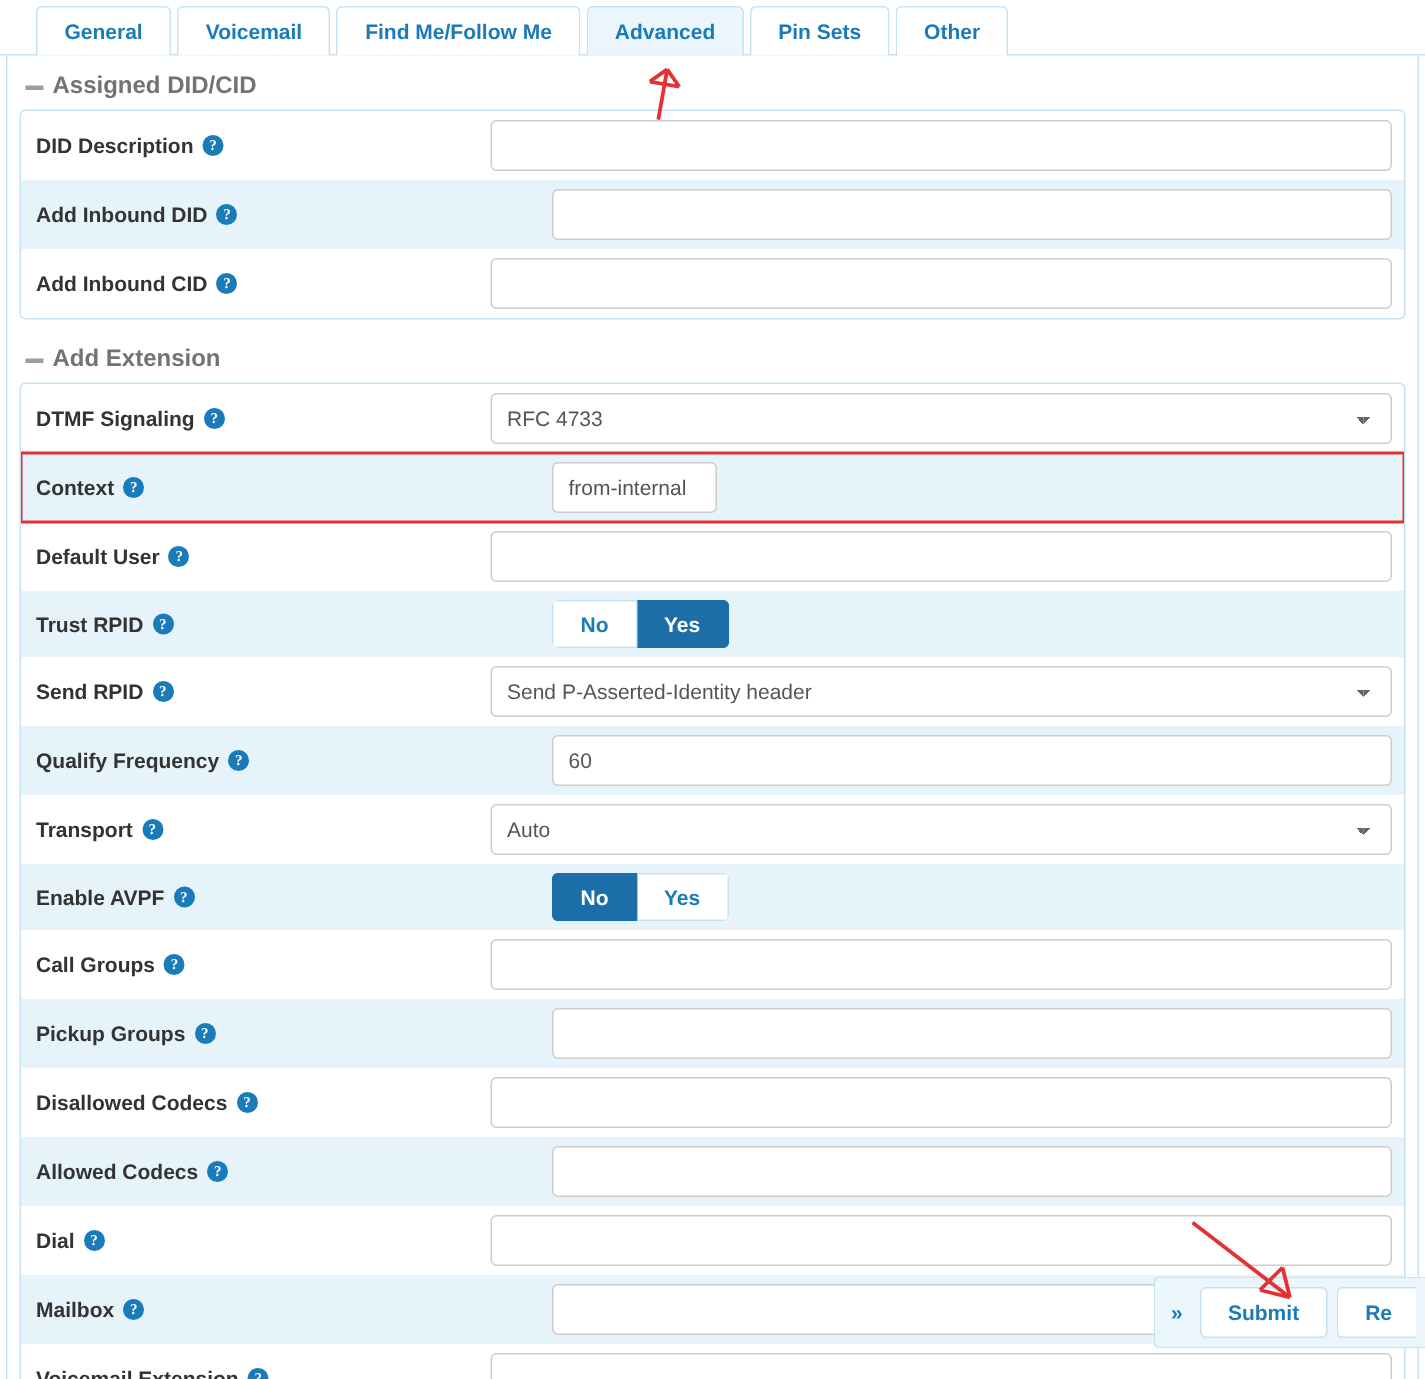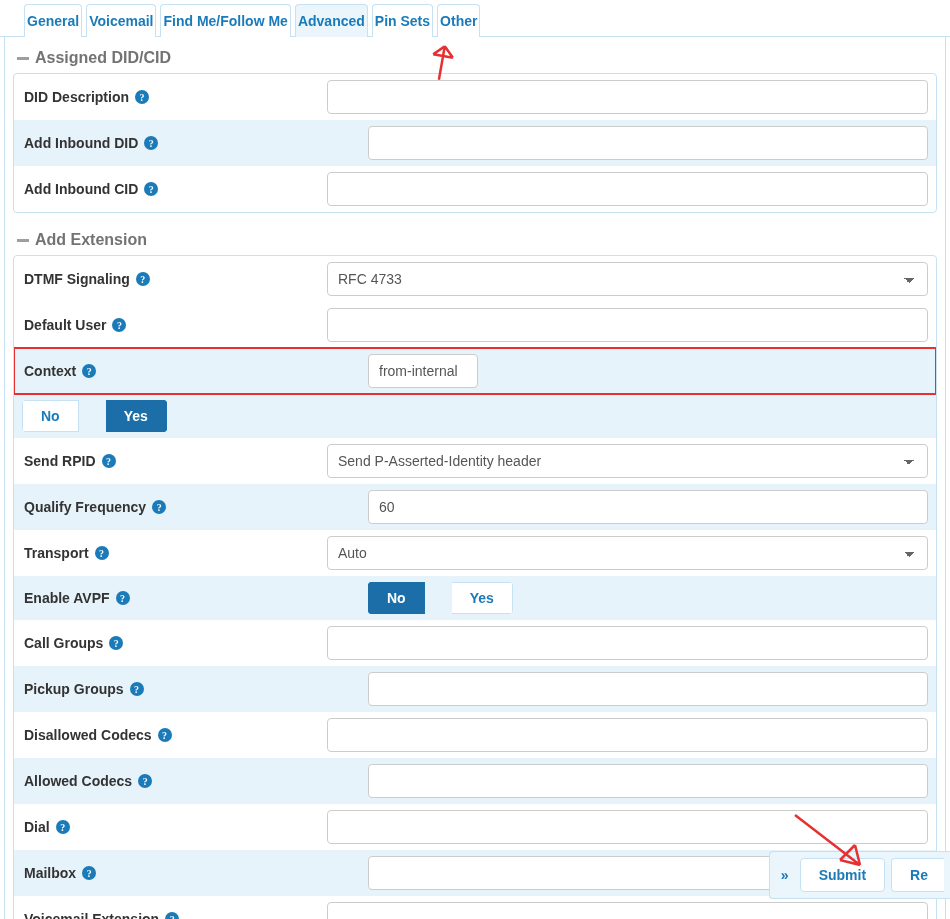--- a/index.html
+++ b/index.html
@@ -10,21 +10,21 @@
     font-size: 14px;
     color: #333;
     width: 950px;
   }
   .tabs {
     display: flex;
     padding: 4px 0 0 24px;
     position: relative;
   }
   .tab {
-    padding: 8px 2px;
+    padding: 8px 18px;
     border: 1px solid #c6e2f2;
     border-bottom: none;
     border-top-left-radius: 4px;
     border-top-right-radius: 4px;
     font-weight: 700;
     color: #1b7bb9;
     background: #fff;
     margin-right: 4px;
     cursor: pointer;
     position: relative;
@@ -116,21 +116,21 @@
   }
   .toggle button{
     border:1px solid #c6e2f2;
     background:#fff;
     color:#1b7bb9;
     font-weight:700;
     padding:7px 18px;
     cursor:pointer;
     font-size:14px;
   }
-  .toggle button + button{ border-left:none;margin-left:27px;}
+  .toggle button + button{ border-left:none;}
   .toggle button.sel{
     background:#1b6ea8;color:#fff;border-color:#1b6ea8;
   }
   .highlight-red{
     outline:2px solid #e53131;outline-offset:-1px;
   }
   .context-input{
     width:110px !important;
     border:1px solid #ccc;height:34px;border-radius:4px;padding:0 10px;font-size:14px;color:#555;
   }
@@ -205,37 +205,41 @@
   <div class="formbox">
 
     <div class="row">
       <div class="label">
           <span>DTMF Signaling</span>
           <span class="help"></span>
         </div>
       <div class="control"><select><option>RFC 4733</option></select></div>
     </div>
 
+    <div class="row alt highlight-red">
+      <div class="label">
+          <span>Context</span>
+          <span class="help"></span>
+        </div>
+      <div class="control"><span class="context-wrap"><input type="text" class="context-input" value="from-internal" style=""></span></div>
+    </div>
+
     <div class="row">
       <div class="label">
           <span>Default User</span>
           <span class="help"></span>
         </div>
       <div class="control"><input type="text" value="" style=""></div>
     </div>
 
-    <div class="row alt highlight-red">
-      <div class="label">
-          <span>Context</span>
-          <span class="help"></span>
-        </div>
-      <div class="control"><span class="context-wrap"><input type="text" class="context-input" value="from-internal" style=""></span></div>
-    </div>
-
-    <div class="row alt">
+    <div class="row alt">
+      <div class="label">
+          <span>Trust RPID</span>
+          <span class="help"></span>
+        </div>
       <div class="control">
         <div class="toggle">
           <button>No</button>
           <button class="sel">Yes</button>
         </div>
       </div>
     </div>
 
     <div class="row">
       <div class="label">

